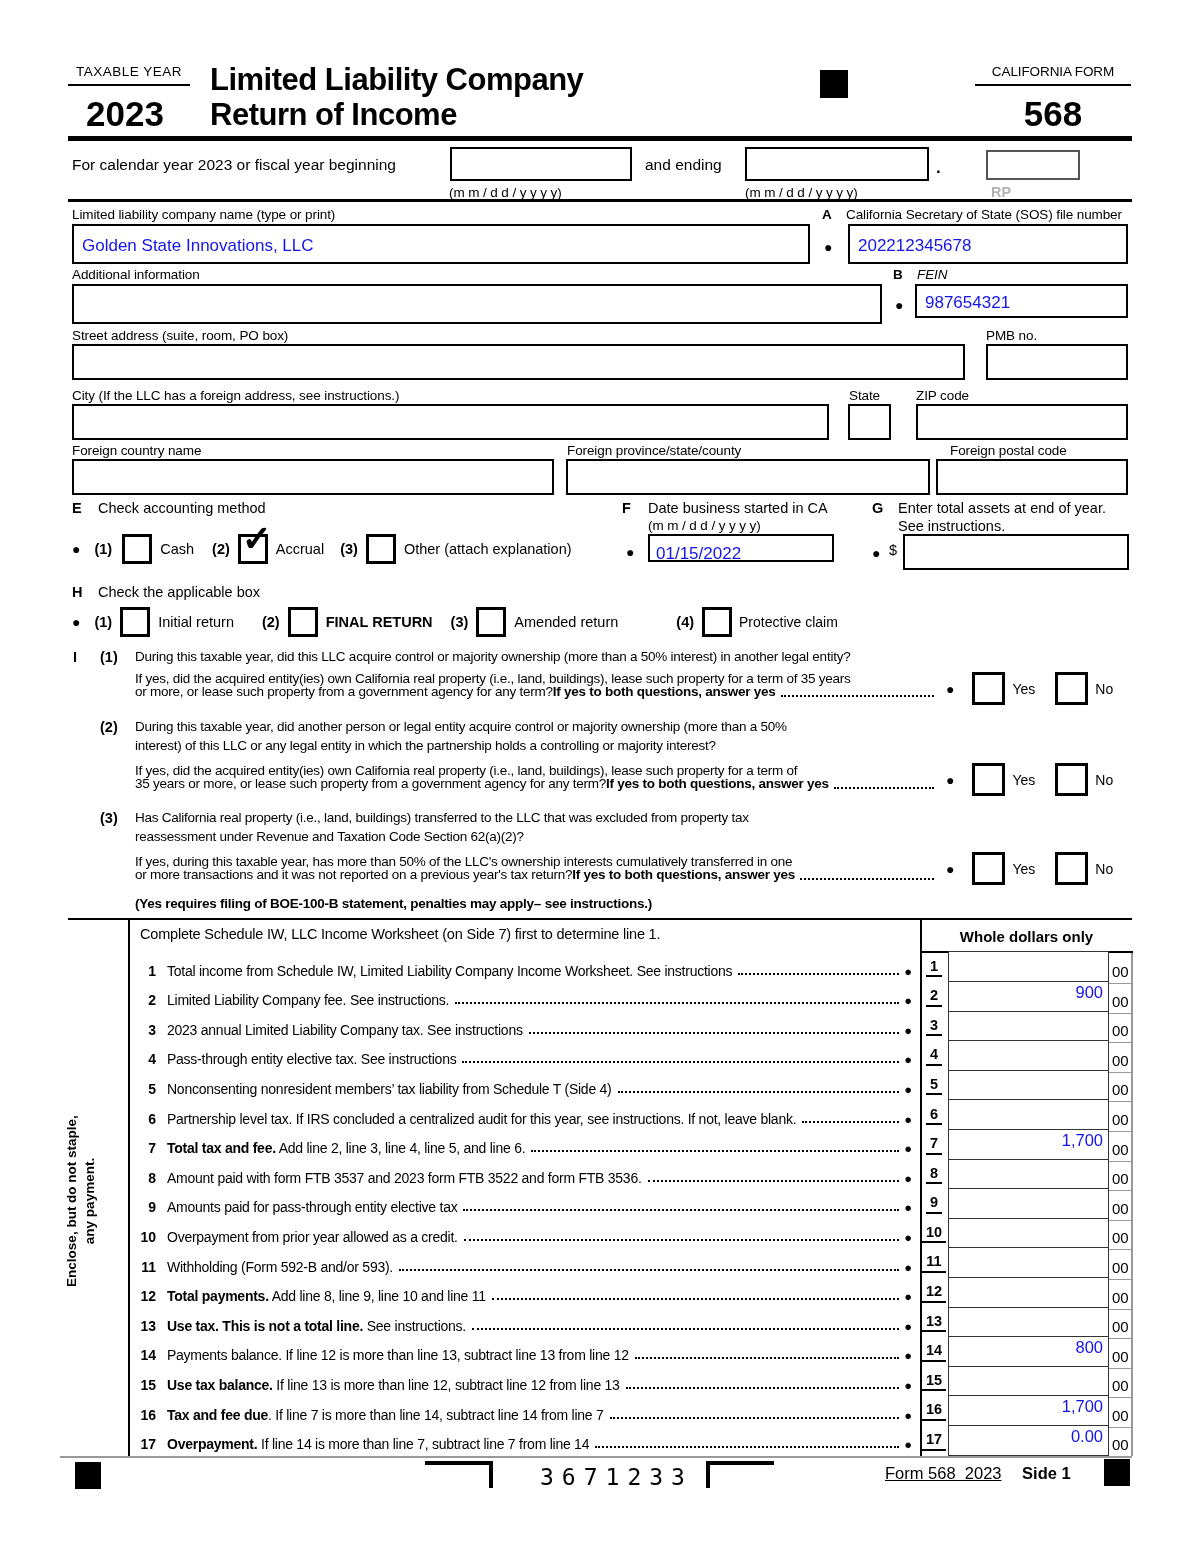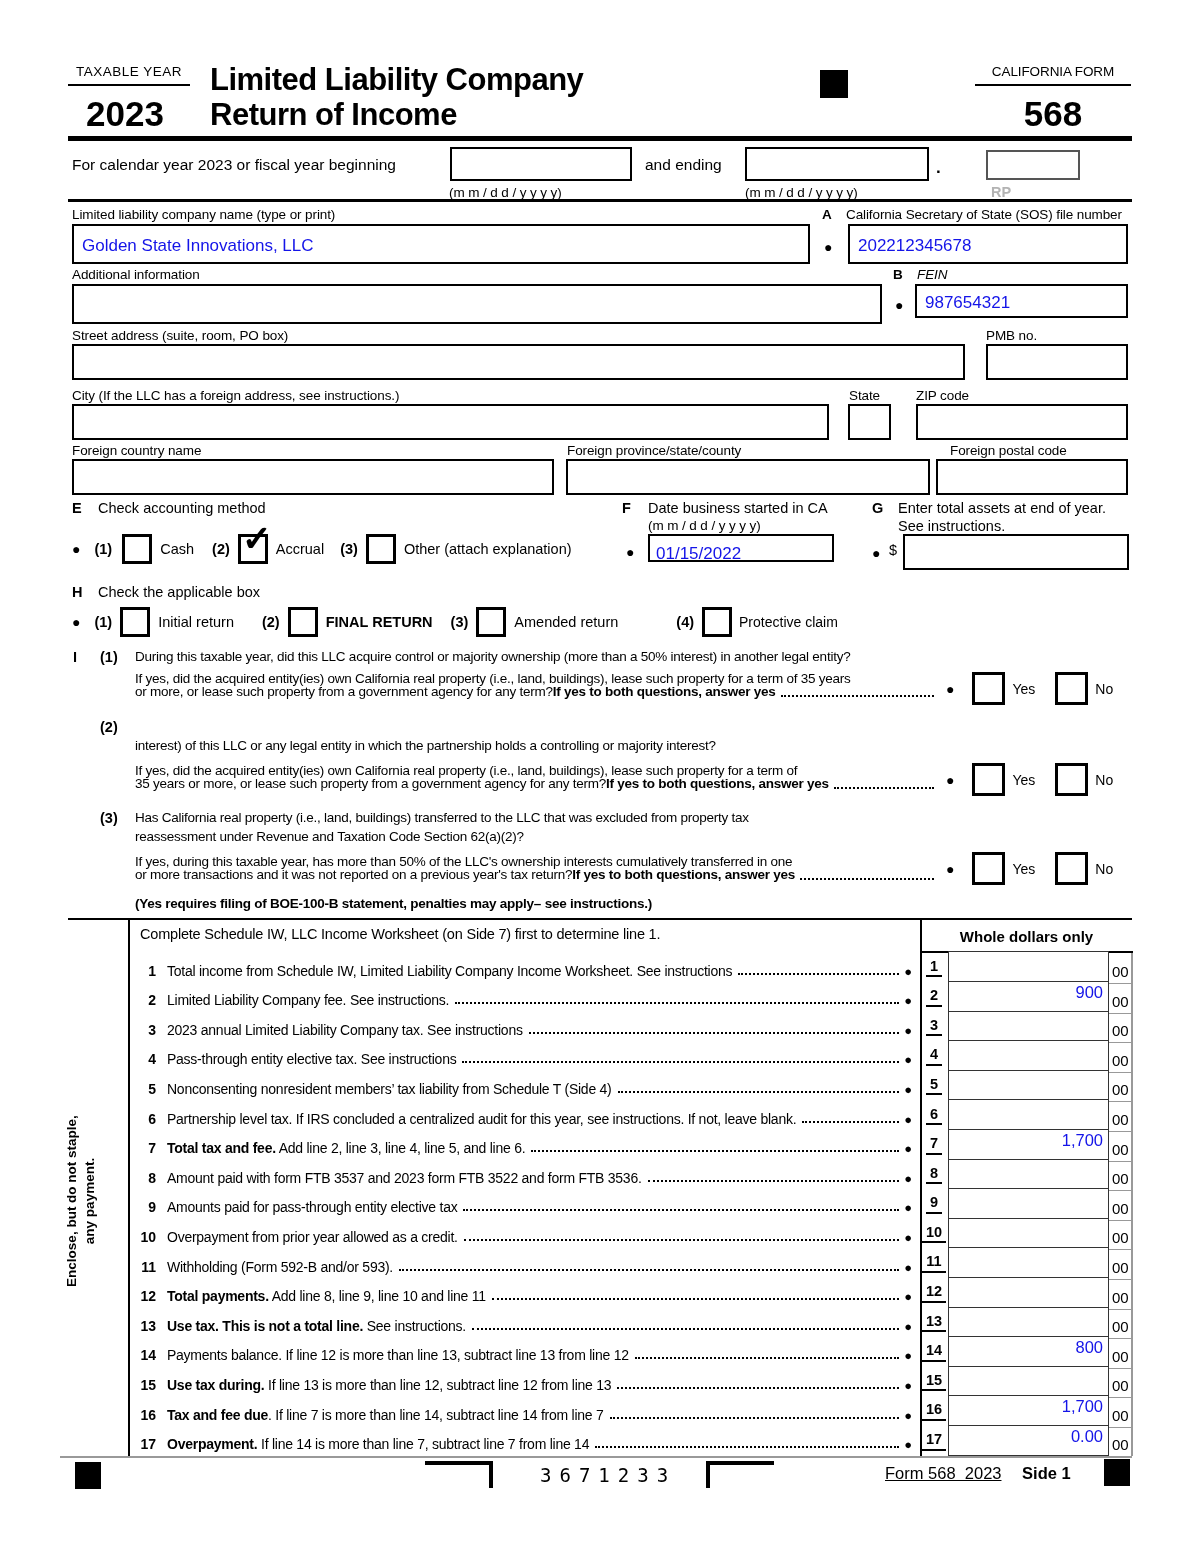--- a/index.html
+++ b/index.html
@@ -45,21 +45,21 @@
   .t-ncol{width:28px;flex:none;display:flex;align-items:center;justify-content:center;}
   .t-nu{font-weight:bold;font-size:14.5px;border-bottom:2px solid #000;padding:0 4px 2px;line-height:1;}
   .t-abox{width:161px;flex:none;border:1.6px solid #333;margin-top:-1.6px;
           position:relative;background:#fff;box-sizing:border-box;}
   .t-aval{position:absolute;right:5px;top:1px;color:var(--blue,#1414e8);font-size:16.5px;line-height:1.1;}
   .t-cents{flex:1;font-size:15px;display:flex;align-items:flex-end;
            padding:0 0 3px 3px;border-bottom:1.4px solid #999;margin-bottom:-1.4px;}
   .sidebar{position:absolute;left:-43px;top:1182px;width:250px;height:38px;
            transform:rotate(-90deg);text-align:center;font-weight:bold;
            font-size:13.5px;line-height:1.3;}
-  .mono{font-family:"DejaVu Sans Mono",monospace;font-size:19px;letter-spacing:8px;}
+  .mono{font-family:"DejaVu Sans Mono",monospace;font-size:23px;letter-spacing:8px;}
   .sq{position:absolute;background:#000;}
   .cornerL{position:absolute;width:64px;height:23px;border-top:4px solid #000;border-right:4px solid #000;}
   .cornerR{position:absolute;width:64px;height:23px;border-top:4px solid #000;border-left:4px solid #000;}
   .gray-rp{color:#b3b3b3;font-weight:bold;font-size:14.5px;}
 </style>
 </head>
 <body>
 
 <div class="page">
 
@@ -199,20 +199,21 @@
   </div>
   <div class="yn" style="left:946px;top:672px;height:33px;">
     <span class="dot" style="position:static;">●</span>
     <span class="cb" style="margin-left:18px;"></span>
     <span class="ynlbl">Yes</span>
     <span class="cb" style="margin-left:20px;"></span>
     <span class="ynlbl">No</span>
   </div>
 
   <div class="abs pnum" style="left:100px;top:719px;">(2)</div>
+  <div class="abs itxt" style="left:135px;top:720px;">During this taxable year, did another person or legal entity acquire control or majority ownership (more than a 50%</div>
   <div class="abs itxt" style="left:135px;top:739px;">interest) of this LLC or any legal entity in which the partnership holds a controlling or majority interest?</div>
   <div class="abs itxt" style="left:135px;top:764px;">If yes, did the acquired entity(ies) own California real property (i.e., land, buildings), lease such property for a term of</div>
   <div class="iline" style="left:135px;top:777px;width:803px;">
     <span class="itxt">35 years or more, or lease such property from a government agency for any term? </span>
     <span class="itxt"><b>If yes to both questions, answer yes</b></span>
     <span class="ilead"></span>
   </div>
   <div class="yn" style="left:946px;top:763px;height:33px;">
     <span class="dot" style="position:static;">●</span>
     <span class="cb" style="margin-left:18px;"></span>
@@ -457,21 +458,21 @@
           <span class="t-nu">14</span>
         </div>
         <div class="t-abox">
           <span class="t-aval">800</span>
         </div>
         <div class="t-cents">00</div>
       </div>
       <div class="t-row">
         <div class="t-desc">
           <span class="t-num">15</span>
-          <span class="t-txt"><b>Use tax during.</b> If line 13 is more than line 12, subtract line 12 from line 13</span>
+          <span class="t-txt"><b>Use tax balance.</b> If line 13 is more than line 12, subtract line 12 from line 13</span>
           <span class="t-lead"></span>
           <span class="t-blt">●</span>
         </div>
         <div class="t-ncol">
           <span class="t-nu">15</span>
         </div>
         <div class="t-abox">
           <span class="t-aval"></span>
         </div>
         <div class="t-cents">00</div>

